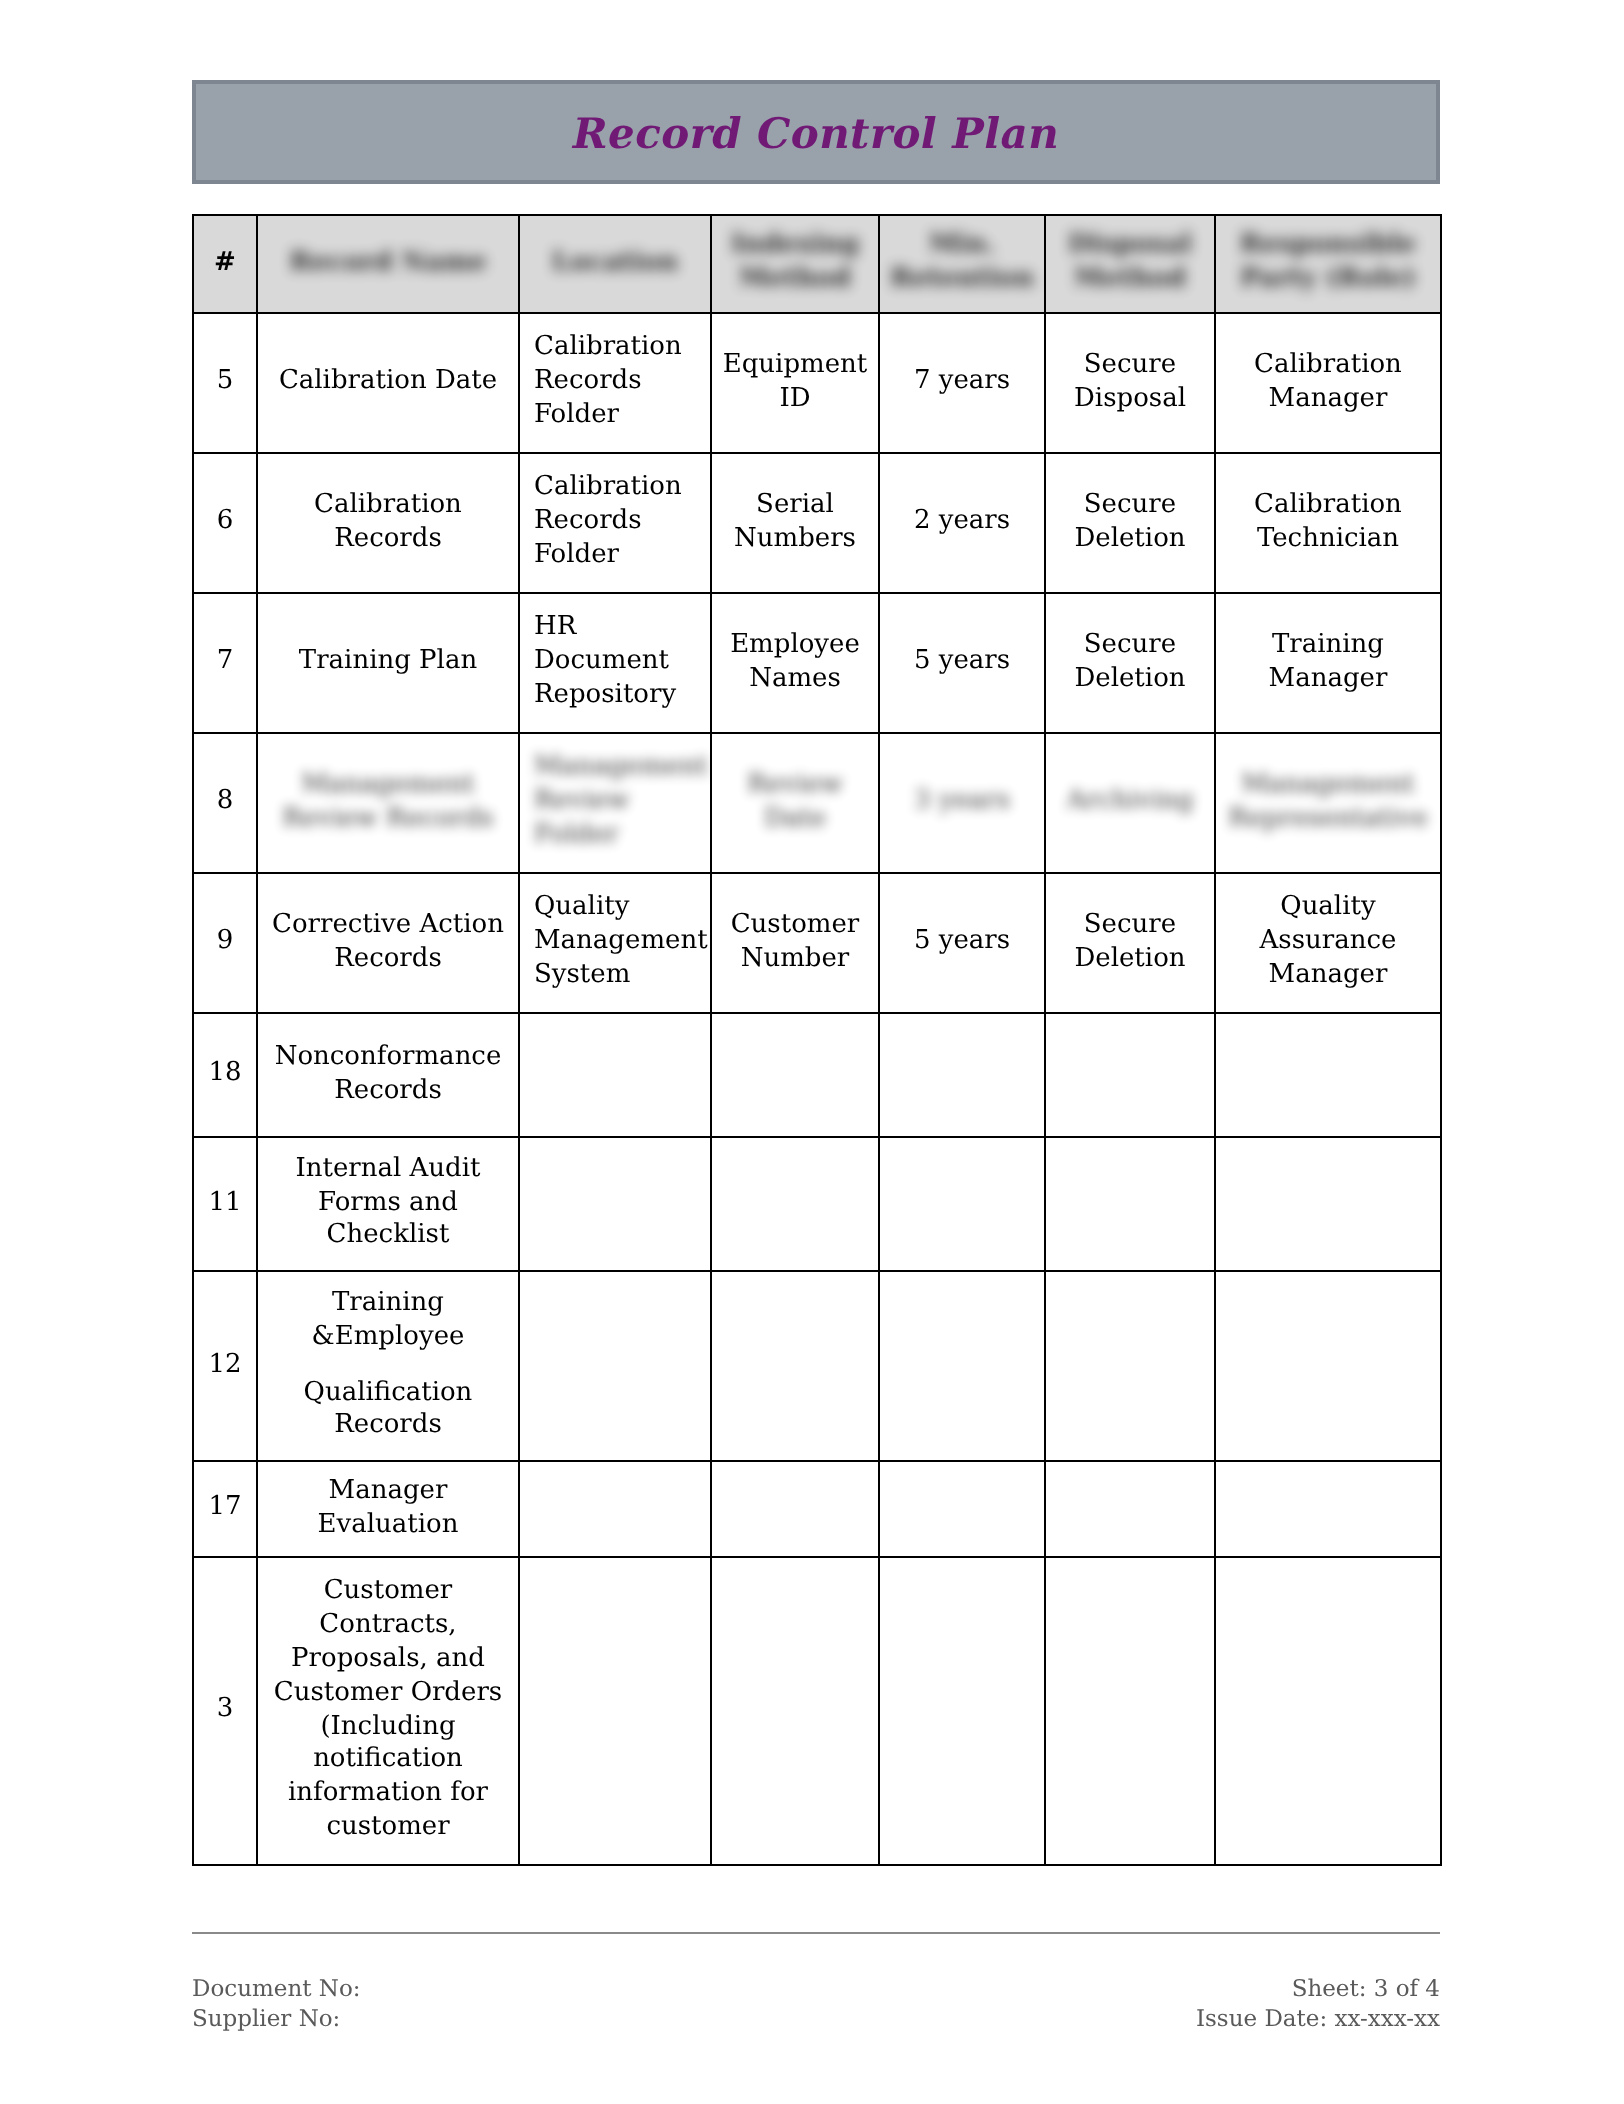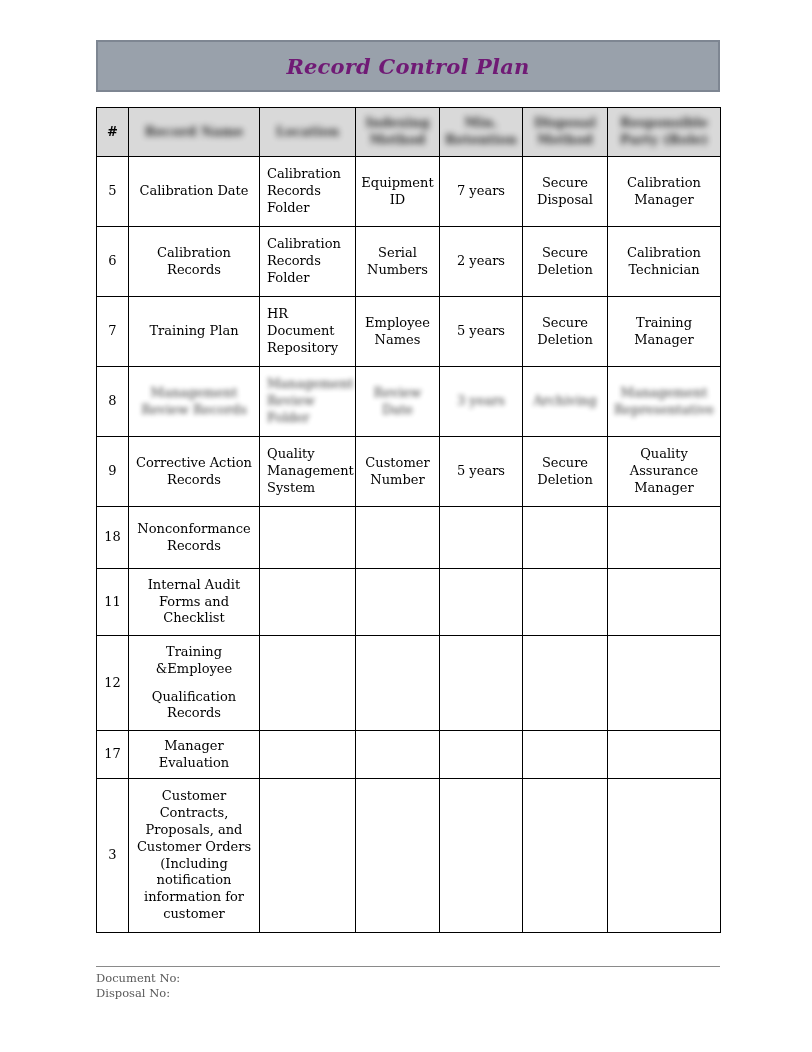--- a/index.html
+++ b/index.html
@@ -51,21 +51,21 @@
   .blur-hdr{filter:blur(3.2px);opacity:.8;display:inline-block;}
   .blur-cell{filter:blur(2.8px);opacity:.8;display:inline-block;}
   .para-gap{display:block;margin-top:11px;}
   
   tr.h72{height:70px;} tr.h64{height:62px;} tr.h70{height:67px;}
   tr.h97{height:95px;} tr.h52{height:48px;} tr.h156{height:154px;}
   
   .footer{
     position:absolute;left:96px;top:966px;width:624px;
     border-top:1.5px solid #8a8a8a;
-    padding-top:4px;
+    padding-top:20px;
     font-size:11.5px;line-height:15px;color:#5a5a5a;
     display:flex;justify-content:space-between;
   }
   .footer .col-right{text-align:right;}
 </style>
 </head>
 <body>
 
 <div class="page">
 
@@ -229,17 +229,21 @@
         <td></td>
         <td></td>
         <td></td>
       </tr>
     </tbody>
   </table>
 
   <div class="footer">
     <div class="col-left">
       <div>Document No:</div>
-      <div>Disposal No:</div>
+      <div>Supplier No:</div>
+    </div>
+    <div class="col-right">
+      <div>Sheet: 3 of 4</div>
+      <div>Issue Date: xx-xxx-xx</div>
     </div>
   </div>
 
 </div>
 
 </body></html>

